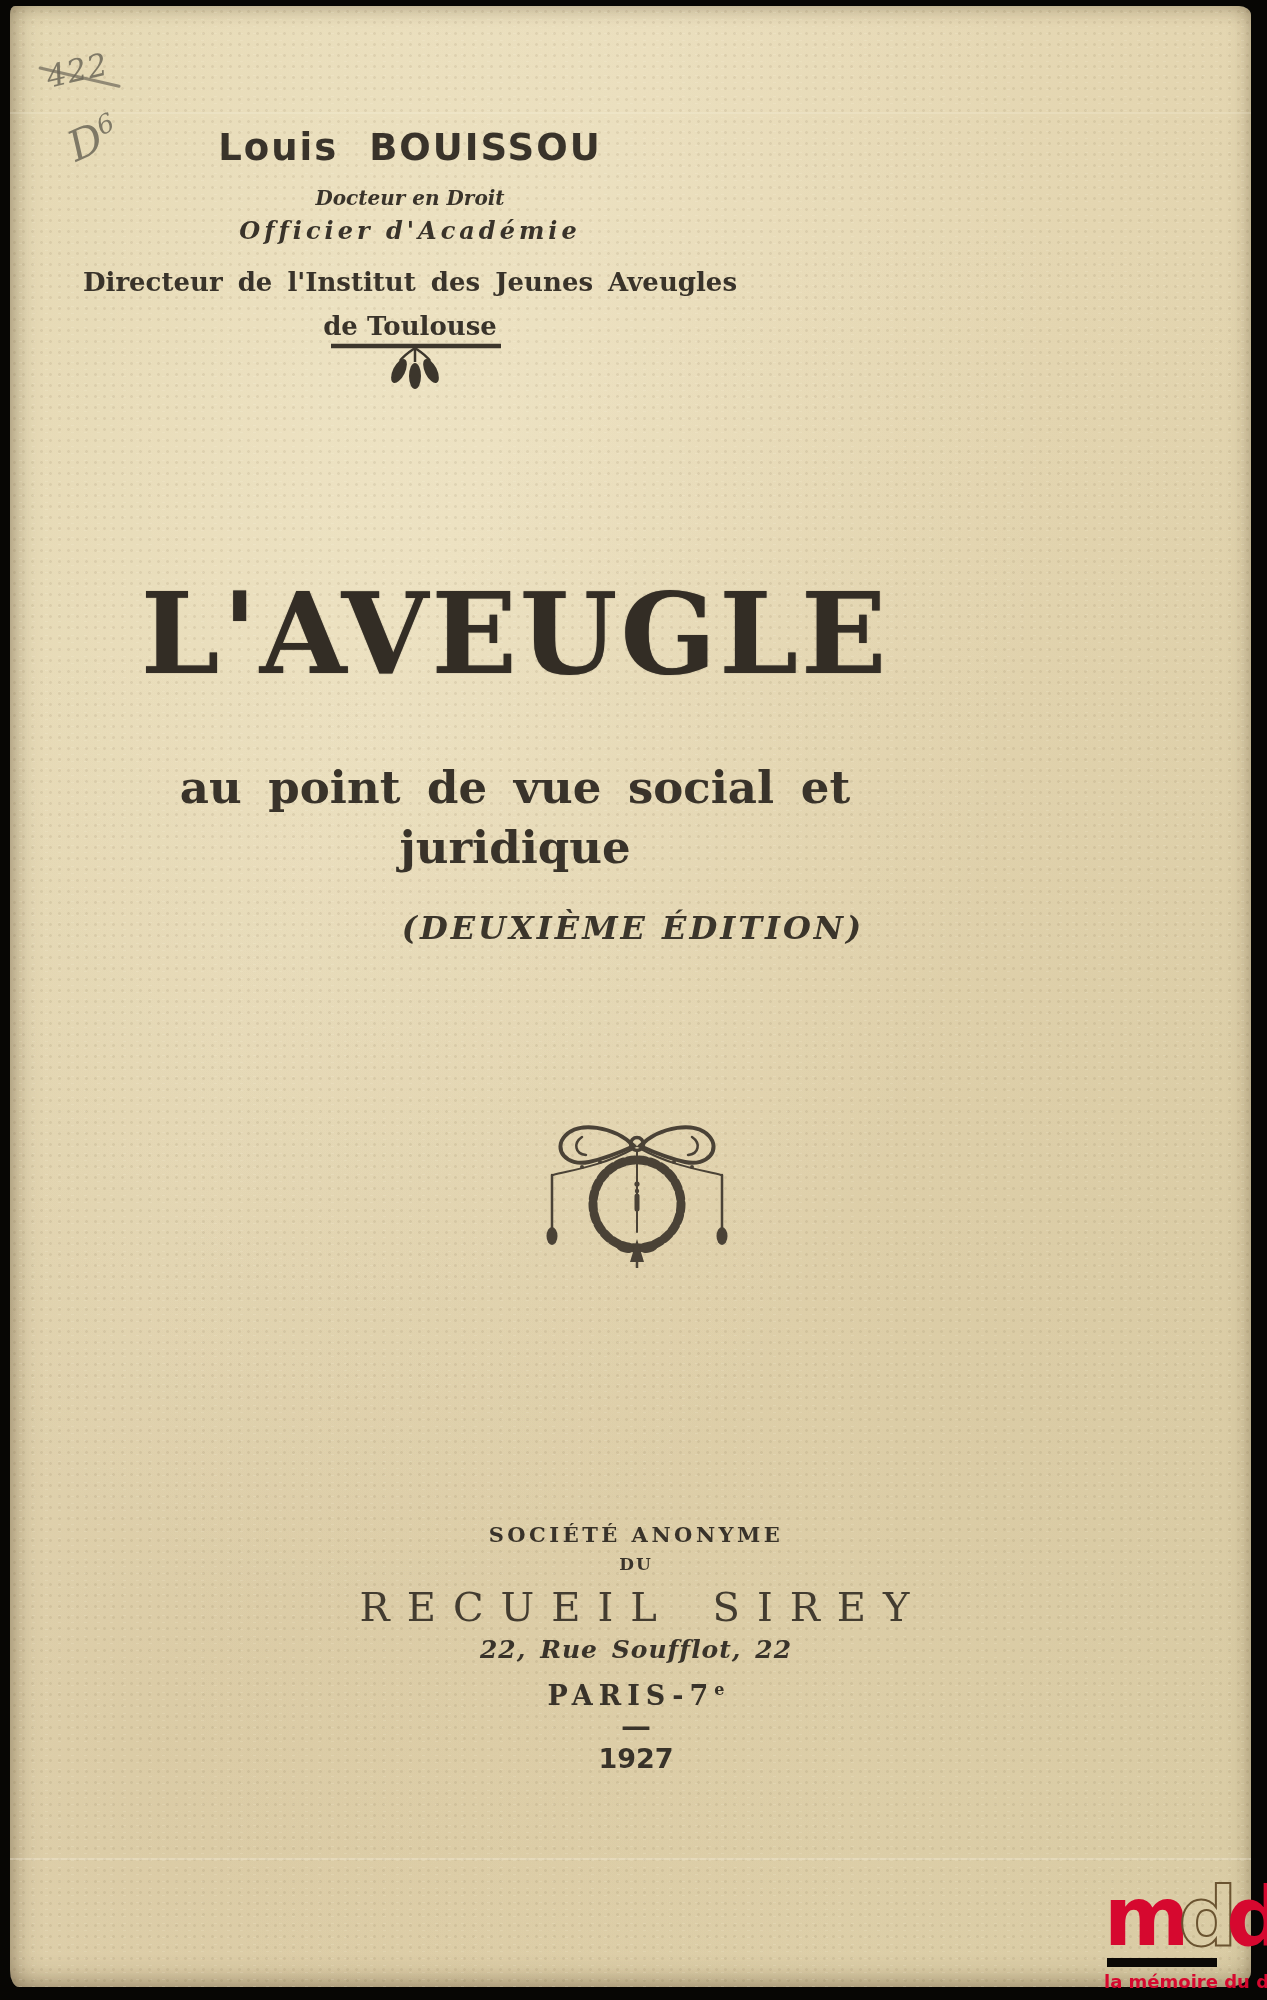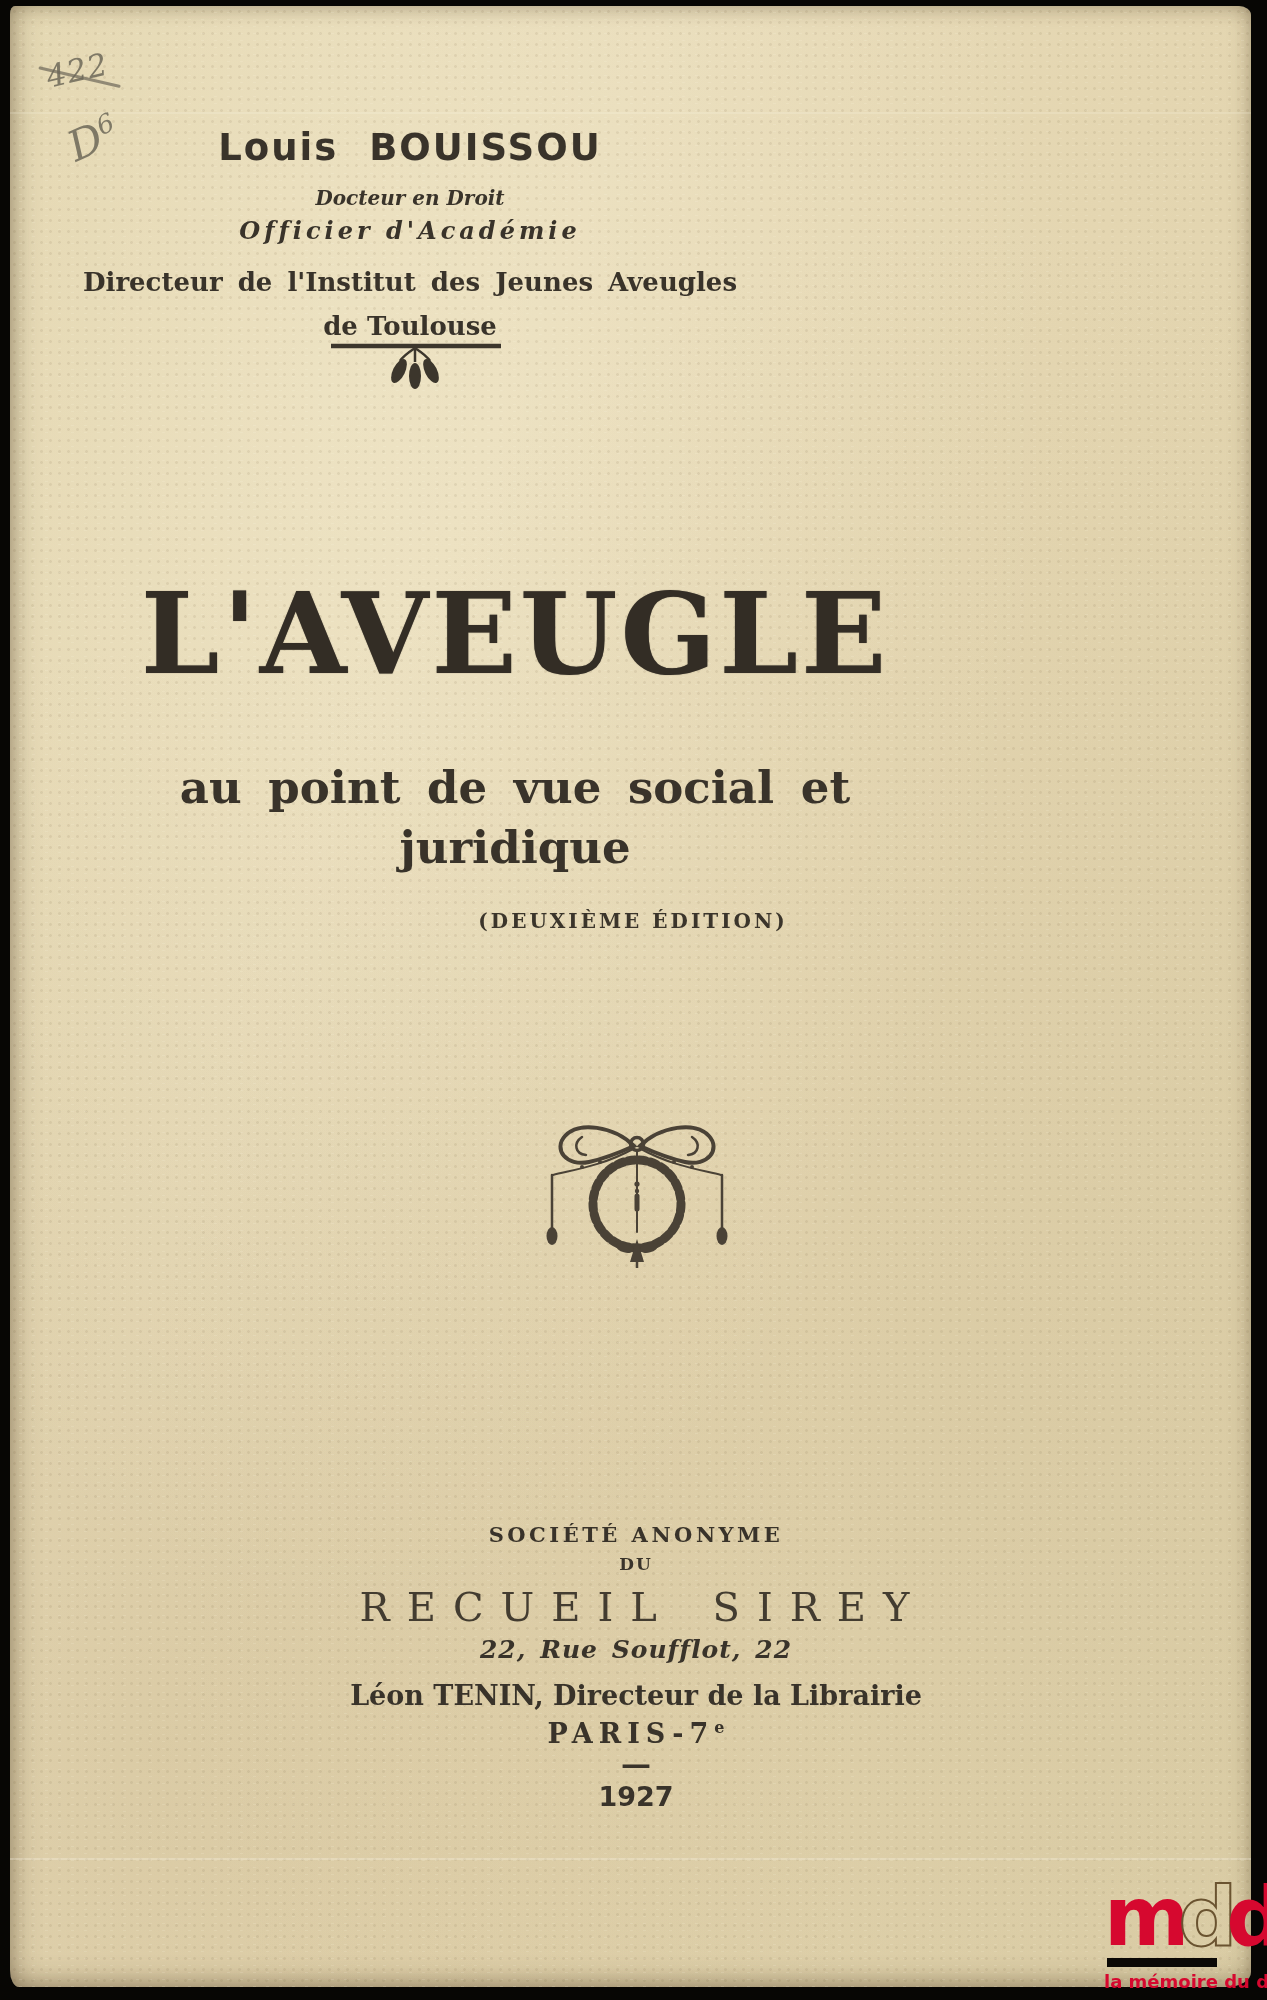--- a/index.html
+++ b/index.html
@@ -59,21 +59,21 @@
   .divider-orn{position:absolute;left:313px;top:334px;}
   .wreath-orn{position:absolute;left:512px;top:1106px;}
 
   
   .main-title{position:absolute;left:95px;top:566px;width:820px;text-align:center;
     font-weight:700;font-size:112px;line-height:124px;letter-spacing:3px;color:#332d25;
     text-shadow:0 0 1px rgba(51,45,37,.6);}
   .subtitle{position:absolute;left:90px;top:752px;width:830px;text-align:center;
     font-weight:700;font-size:45px;line-height:60px;word-spacing:11px;color:#39332a;}
   .edition{position:absolute;left:220px;top:903px;width:806px;text-align:center;
-    font-weight:700;font-size:20px;letter-spacing:3px;color:#3b352b;}
+    font-weight:700;font-size:32px;letter-spacing:3px;color:#3b352b;font-style:italic;}
 
   
   .publisher{position:absolute;left:266px;top:1516px;width:720px;text-align:center;color:#39332a;}
   .pub-societe{font-weight:700;font-size:21px;letter-spacing:3.5px;margin-bottom:7px;}
   .pub-du{font-weight:700;font-size:17px;letter-spacing:2px;margin-bottom:10px;}
   .pub-name{font-weight:400;font-size:40px;letter-spacing:17px;word-spacing:9px;
     margin-bottom:5px;white-space:nowrap;text-indent:14px;color:#433c30;}
   .pub-address{font-style:italic;font-weight:700;font-size:25px;letter-spacing:1px;
     word-spacing:4px;margin-bottom:16px;}
   .pub-director{font-weight:700;font-size:27px;margin-bottom:7px;}
@@ -160,21 +160,20 @@
         <line x1="115" y1="150" x2="115" y2="156" stroke="#4a4236" stroke-width="2.5"></line>
       </g>
     </svg>
   </div>
 
   <div class="publisher">
     <div class="pub-societe">SOCIÉTÉ ANONYME</div>
     <div class="pub-du">DU</div>
     <div class="pub-name">RECUEIL SIREY</div>
     <div class="pub-address">22, Rue Soufflot, 22</div>
-    <div class="pub-director">Léon TENIN, Directeur de la Librairie</div>
     <div class="pub-city">
       <span>PARIS-7</span><sup>e</sup>
     </div>
     <div class="pub-dash">—</div>
     <div class="pub-year">1927</div>
   </div>
 
 </div>
 
 <div class="logo">

